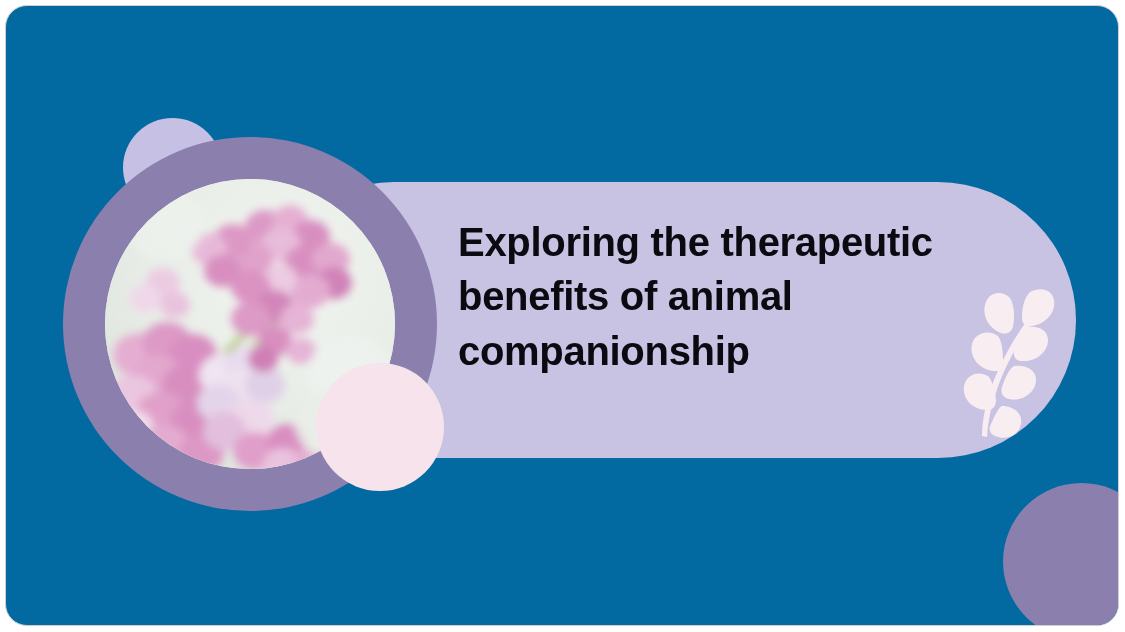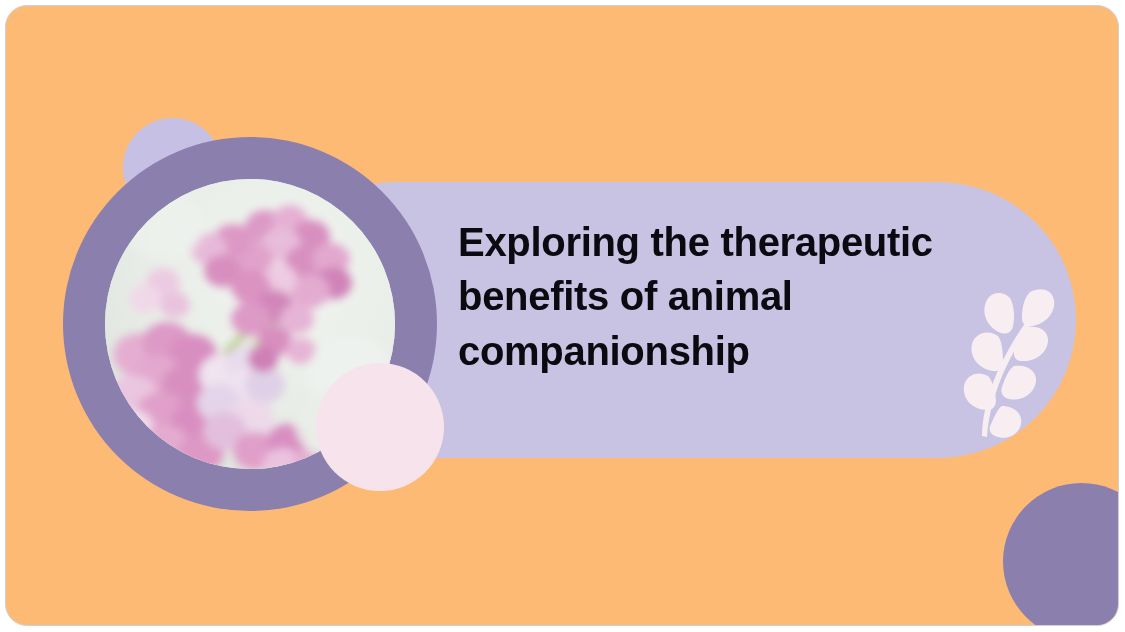--- a/index.html
+++ b/index.html
@@ -17,21 +17,21 @@
   
   .slide {
     position: absolute;
     left: 5px;
     top: 5px;
     width: 1114px;
     height: 621px;
     box-sizing: border-box;
     border: 1px solid #cfcfd4;
     border-radius: 22px;
-    background: #fdba74;
+    background: #0369a1;
     overflow: hidden;
   }
 
   
   .title-banner {
     position: absolute;
     left: 250px;
     top: 176px;
     width: 820px;
     height: 276px;

